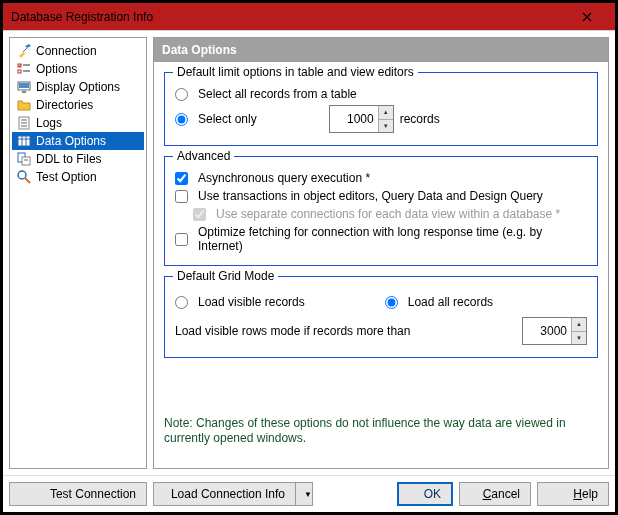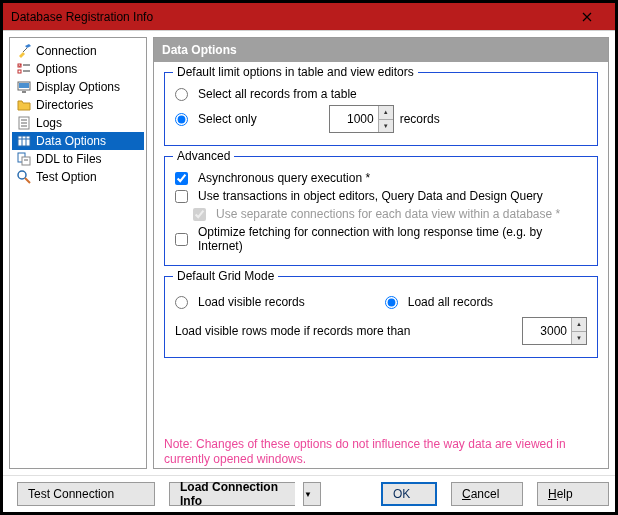--- a/index.html
+++ b/index.html
@@ -151,52 +151,50 @@
     color: #333;
   }
   .sp-btn:first-child { border-bottom: 1px solid #aaa; }
   .disabled { color: #9a9a9a; }
   .grid-two {
     display: flex;
     gap: 80px;
   }
   .note {
     position: absolute;
-    bottom: 0;
+    bottom: 21px;
     left: 10px;
     right: 10px;
-    color: #ec4899;
+    color: #14532d;
     font-size: 12px;
     line-height: 1.3;
   }
   .footer {
     display: flex;
     align-items: center;
     padding: 6px;
     gap: 6px;
     border-top: 1px solid #e0e0e0;
   }
   .btn {
     height: 24px;
     background: #e6e6e6;
     border: 1px solid #9a9a9a;
     display: flex;
     align-items: center;
-    justify-content: flex-start;
+    justify-content: flex-end;
     font-size: 12px;
     cursor: pointer;
     padding: 0 10px;
-    margin-left: 8px;
   }
   .btn-test { width: 138px; }
   .btn-load-wrap {
     display: flex;
     width: 160px;
     margin-right: auto;
-    font-weight: bold;
   }
   .btn-load { flex: 1; border-right: none; }
   .btn-load-dd {
     width: 18px;
     padding: 0;
     font-size: 8px;
   }
   .btn-ok {
     width: 56px;
     border: 2px solid #0a66c2;

